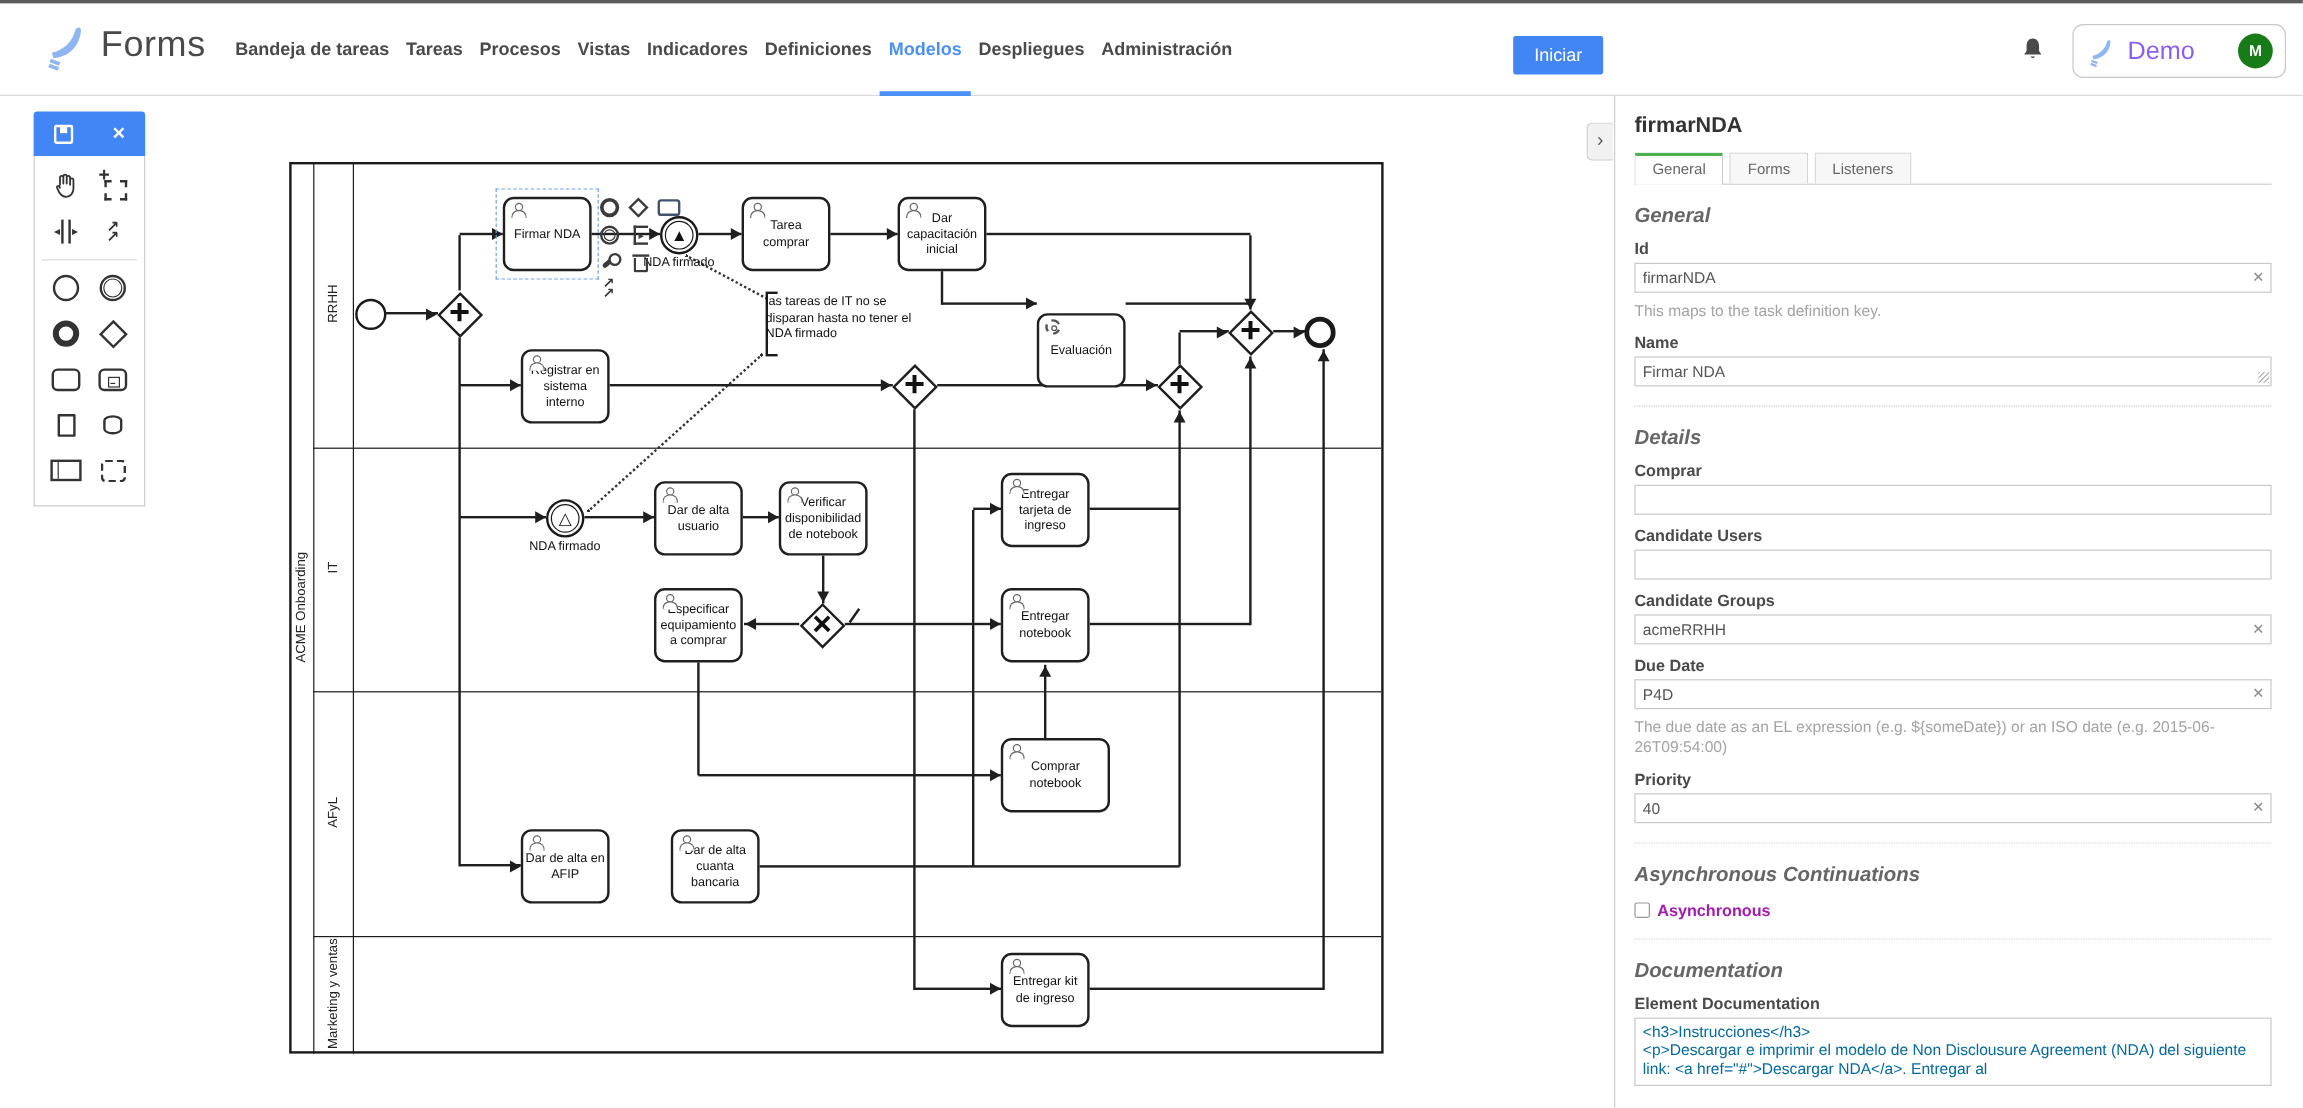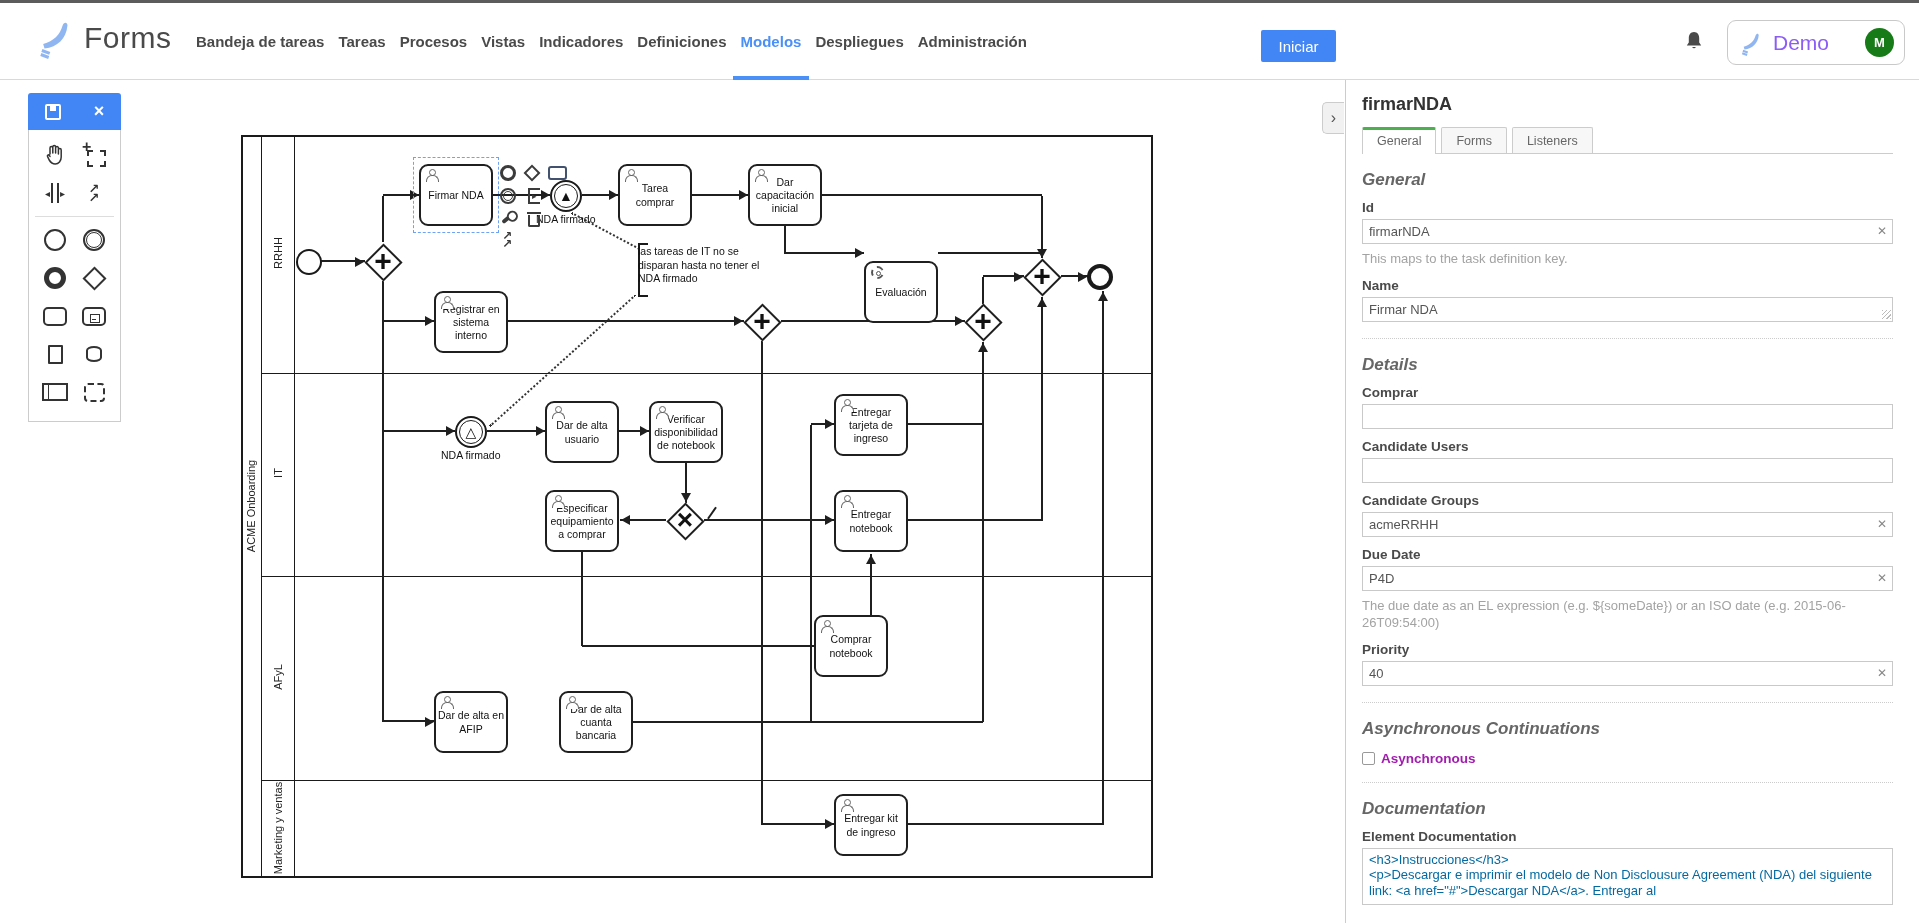--- a/index.html
+++ b/index.html
@@ -307,21 +307,21 @@
         <span>Entregar tarjeta de ingreso</span>
       </div>
       <div class="task" style="left: 545px; top: 410px; width: 74px; height: 62px;">
         <span class="person"></span>
         <span>Especificar equipamiento a comprar</span>
       </div>
       <div class="task" style="left: 834px; top: 410px; width: 74px; height: 62px;">
         <span class="person"></span>
         <span>Entregar notebook</span>
       </div>
-      <div class="task" style="left: 814px; top: 535px; width: 74px; height: 62px; justify-content: center;">
+      <div class="task" style="left: 834px; top: 535px; width: 91px; height: 62px; justify-content: center;">
         <span class="person"></span>
         <span>Comprar notebook</span>
       </div>
       <div class="task" style="left: 434px; top: 611px; width: 74px; height: 62px;">
         <span class="person"></span>
         <span>Dar de alta en AFIP</span>
       </div>
       <div class="task" style="left: 559px; top: 611px; width: 74px; height: 62px;">
         <span class="person"></span>
         <span>Dar de alta cuanta bancaria</span>

